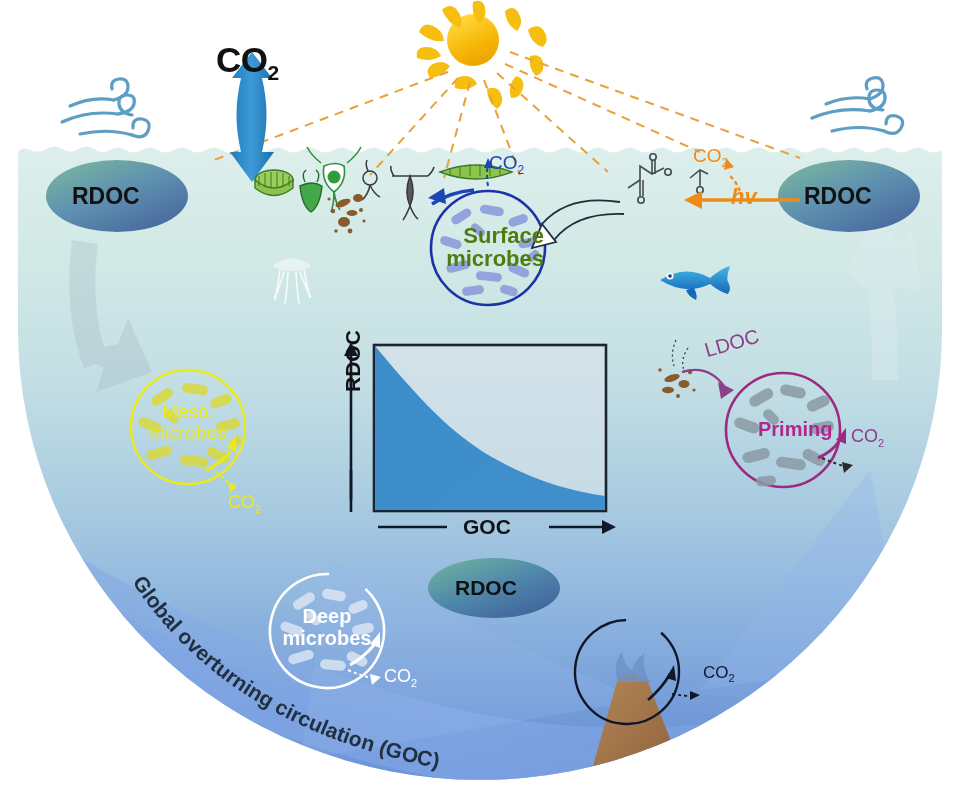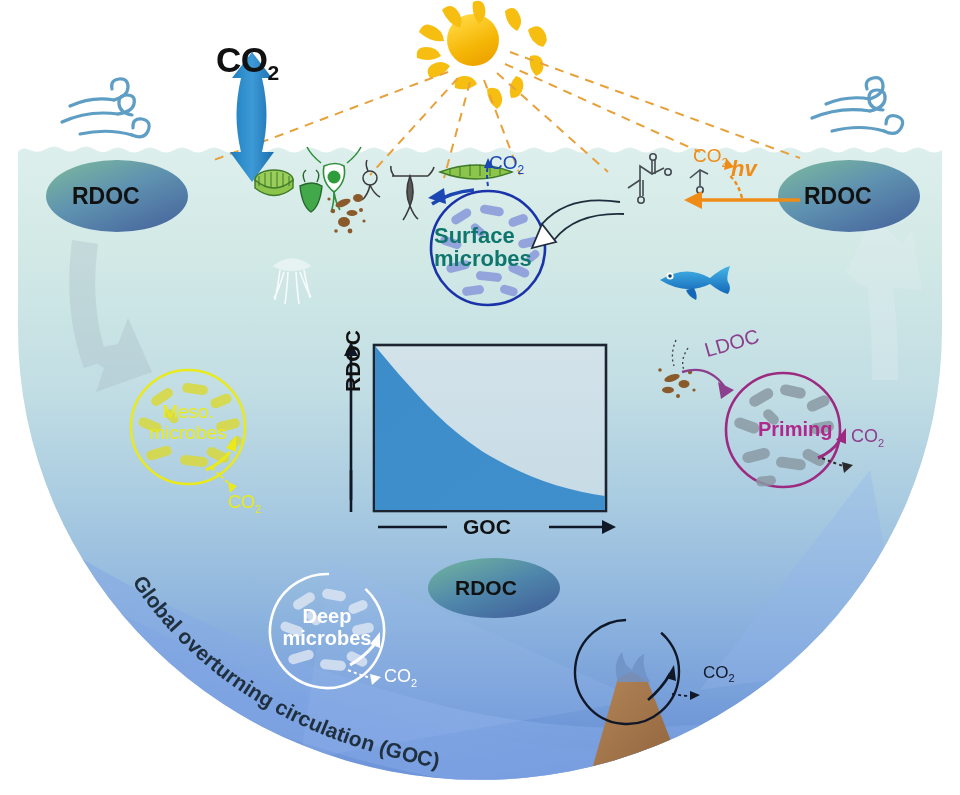--- a/index.html
+++ b/index.html
@@ -8,21 +8,21 @@
   #stage{position:relative;width:960px;height:795px;background:#ffffff;overflow:hidden;}
   #stage svg.layer{position:absolute;left:0;top:0;width:960px;height:795px;}
   .lbl{position:absolute;white-space:nowrap;font-family:"Liberation Sans",sans-serif;}
 
   .co2-main{font-size:35px;font-weight:bold;color:#111111;letter-spacing:-0.5px;}
   .co2-main sub{font-size:21px;}
 
   .rdoc-txt{font-size:23px;font-weight:bold;color:#111111;}
   .rdoc-txt-sm{font-size:21px;font-weight:bold;color:#111111;}
 
-  .surf-lbl{font-size:22px;font-weight:bold;color:#0f766e;line-height:1.05;text-align:left;}
+  .surf-lbl{font-size:22px;font-weight:bold;color:#4d7c0f;line-height:1.05;text-align:right;}
   .co2-blue{font-size:19px;color:#1b46b4;font-weight:500;}
   .co2-blue sub{font-size:12px;}
 
   .hv-lbl{font-size:22px;font-weight:bold;font-style:italic;color:#ef8c18;}
   .co2-orange{font-size:19px;color:#ef8c18;font-weight:500;}
   .co2-orange sub{font-size:12px;}
 
   .meso-lbl{font-size:19px;font-weight:normal;color:#eaea1a;line-height:1.08;text-align:center;}
   .co2-yellow{font-size:18px;color:#eaea1a;font-weight:500;}
   .co2-yellow sub{font-size:11px;}
@@ -458,21 +458,21 @@
   <div class="lbl rdoc-txt" style="left:804px;top:183px;">RDOC</div>
   <div class="lbl rdoc-txt-sm" style="left:455px;top:576px;">RDOC</div>
 
   <div class="lbl co2-blue" style="left:489px;top:152px;"><span>CO</span><sub>2</sub></div>
 
   <div class="lbl surf-lbl" style="left:434px;top:224px;width:110px;">
     <span>Surface</span><br><span>microbes</span>
   </div>
 
   <div class="lbl co2-orange" style="left:693px;top:145px;"><span>CO</span><sub>2</sub></div>
-  <div class="lbl hv-lbl" style="left:731px;top:156px;">hv</div>
+  <div class="lbl hv-lbl" style="left:731px;top:184px;">hv</div>
 
   <div class="lbl meso-lbl" style="left:134px;top:402px;width:108px;">
     <span>Meso.</span><br><span>microbes</span>
   </div>
   <div class="lbl co2-yellow" style="left:228px;top:492px;"><span>CO</span><sub>2</sub></div>
 
   <div class="lbl ldoc-lbl" style="left:702px;top:340px;transform:rotate(-16deg);transform-origin:left top;">LDOC</div>
   <div class="lbl priming-lbl" style="left:742px;top:418px;">Priming</div>
   <div class="lbl co2-purple" style="left:851px;top:426px;"><span>CO</span><sub>2</sub></div>
 

